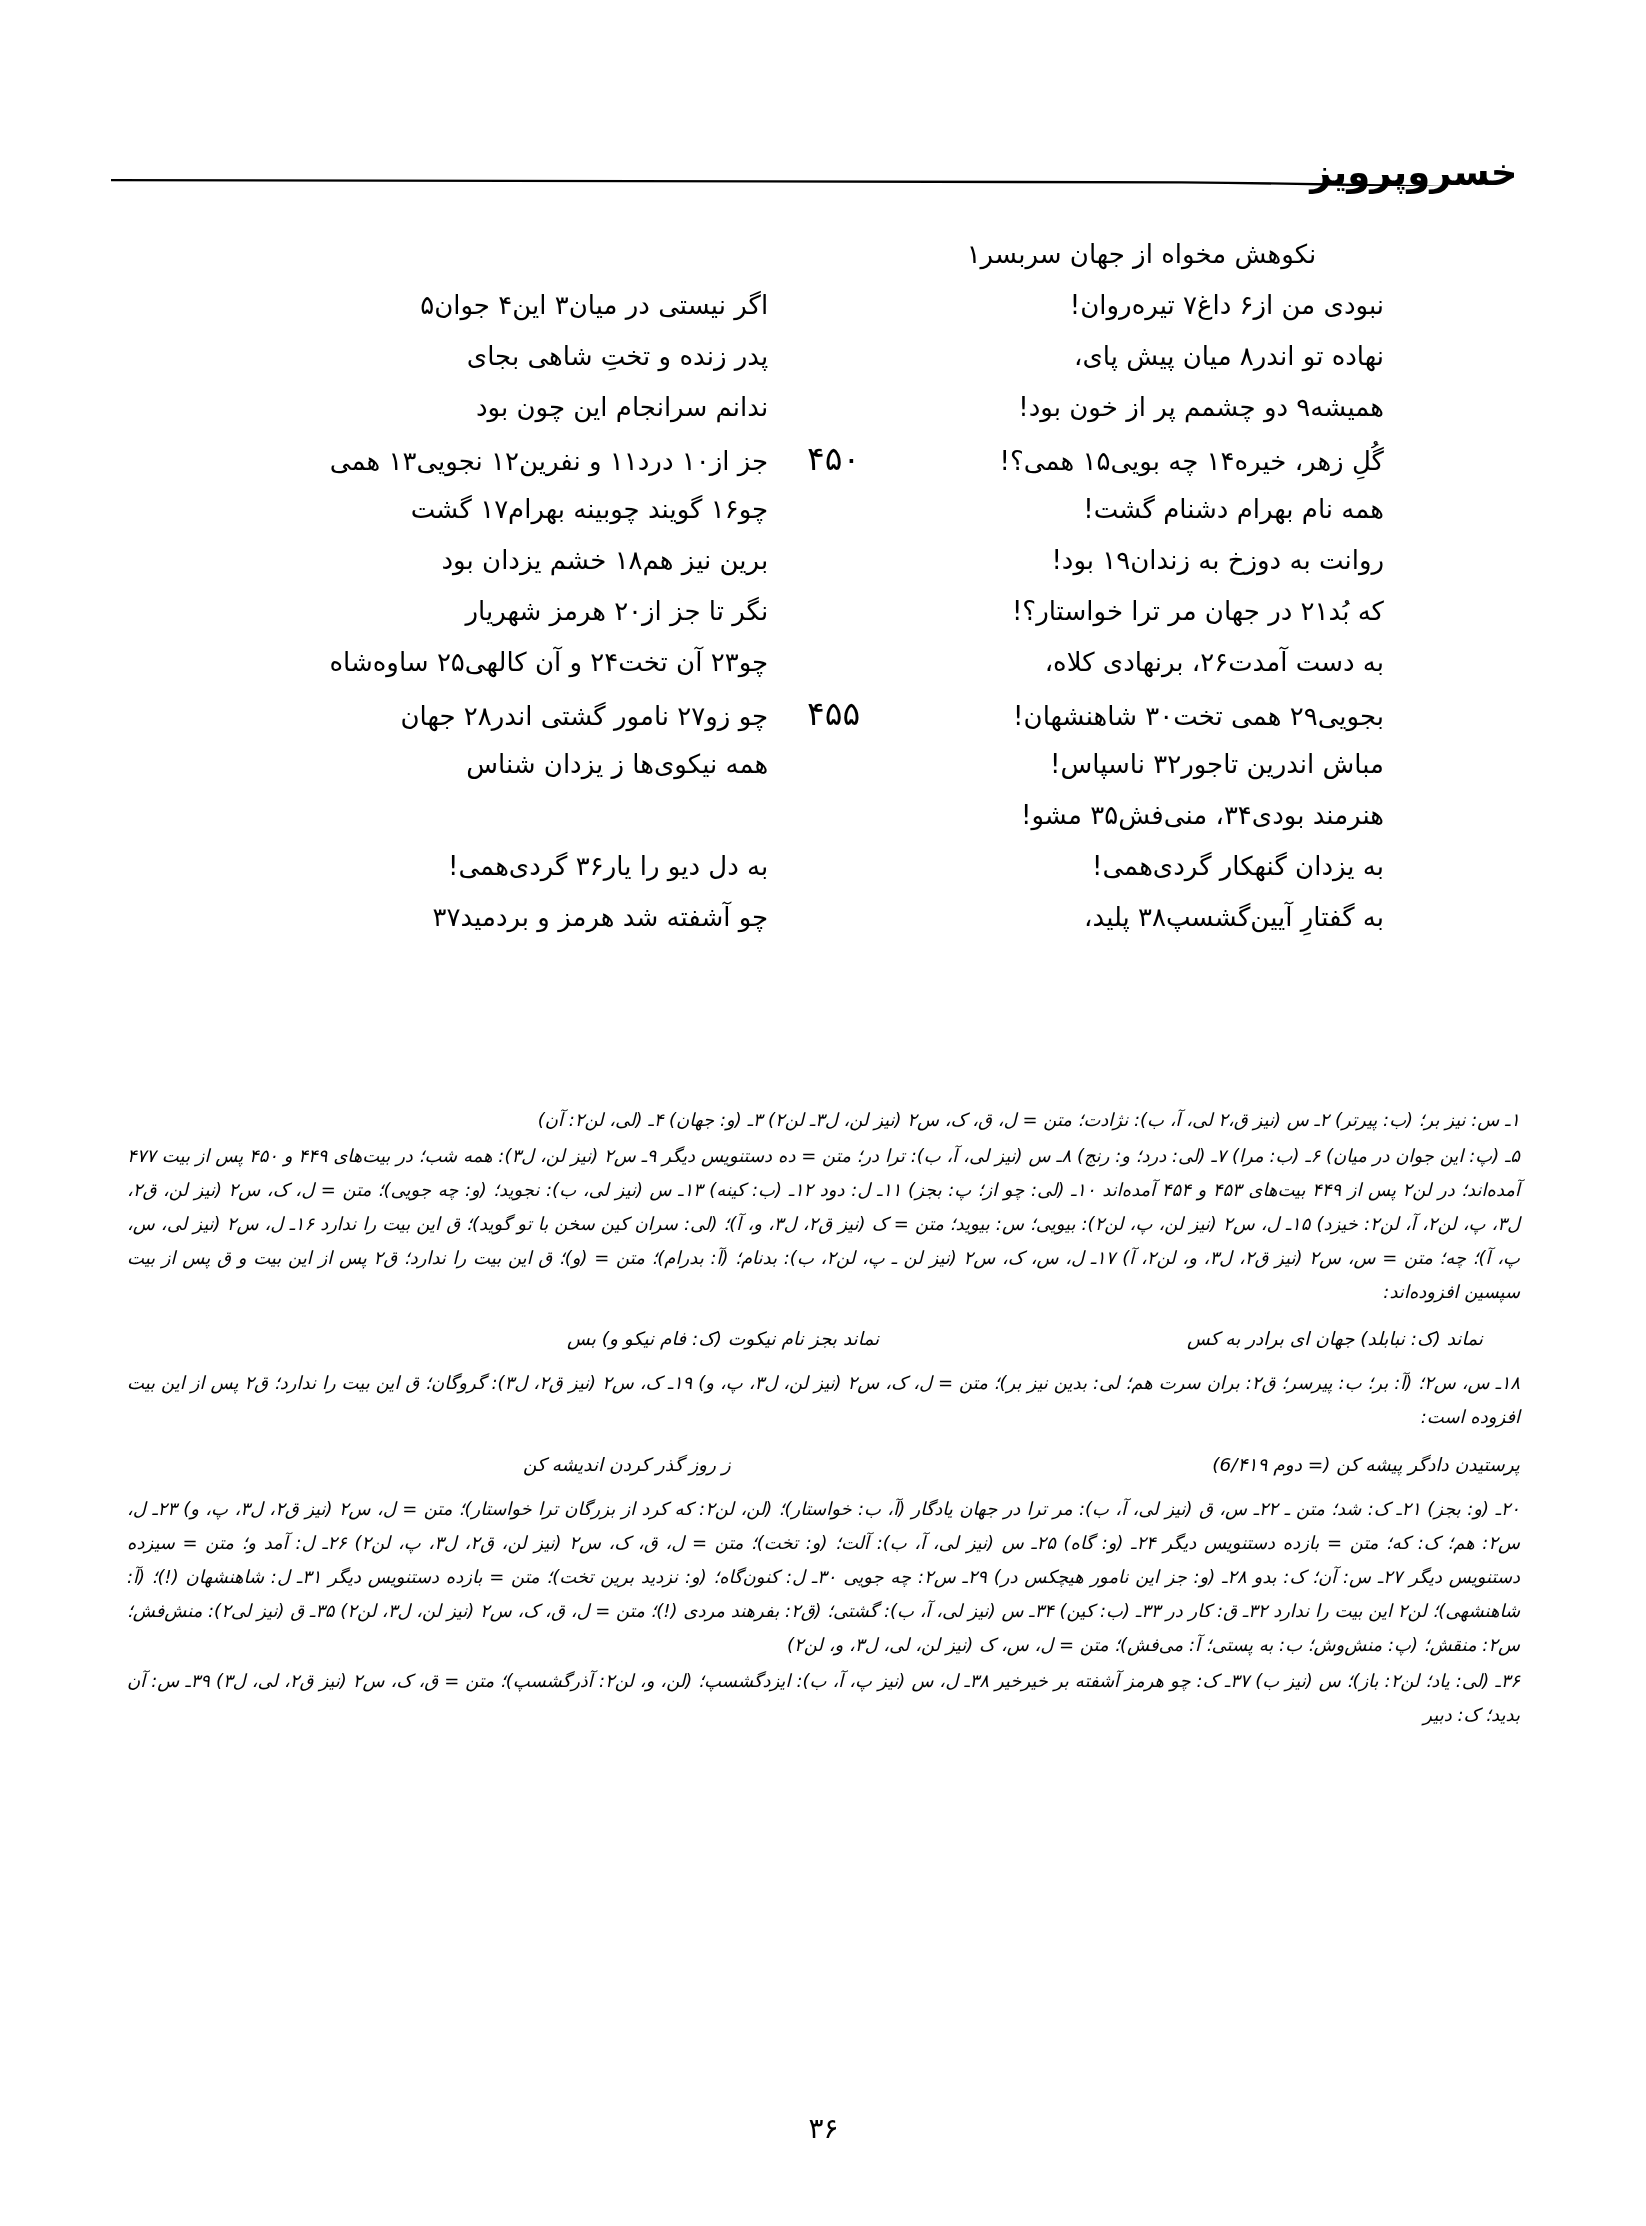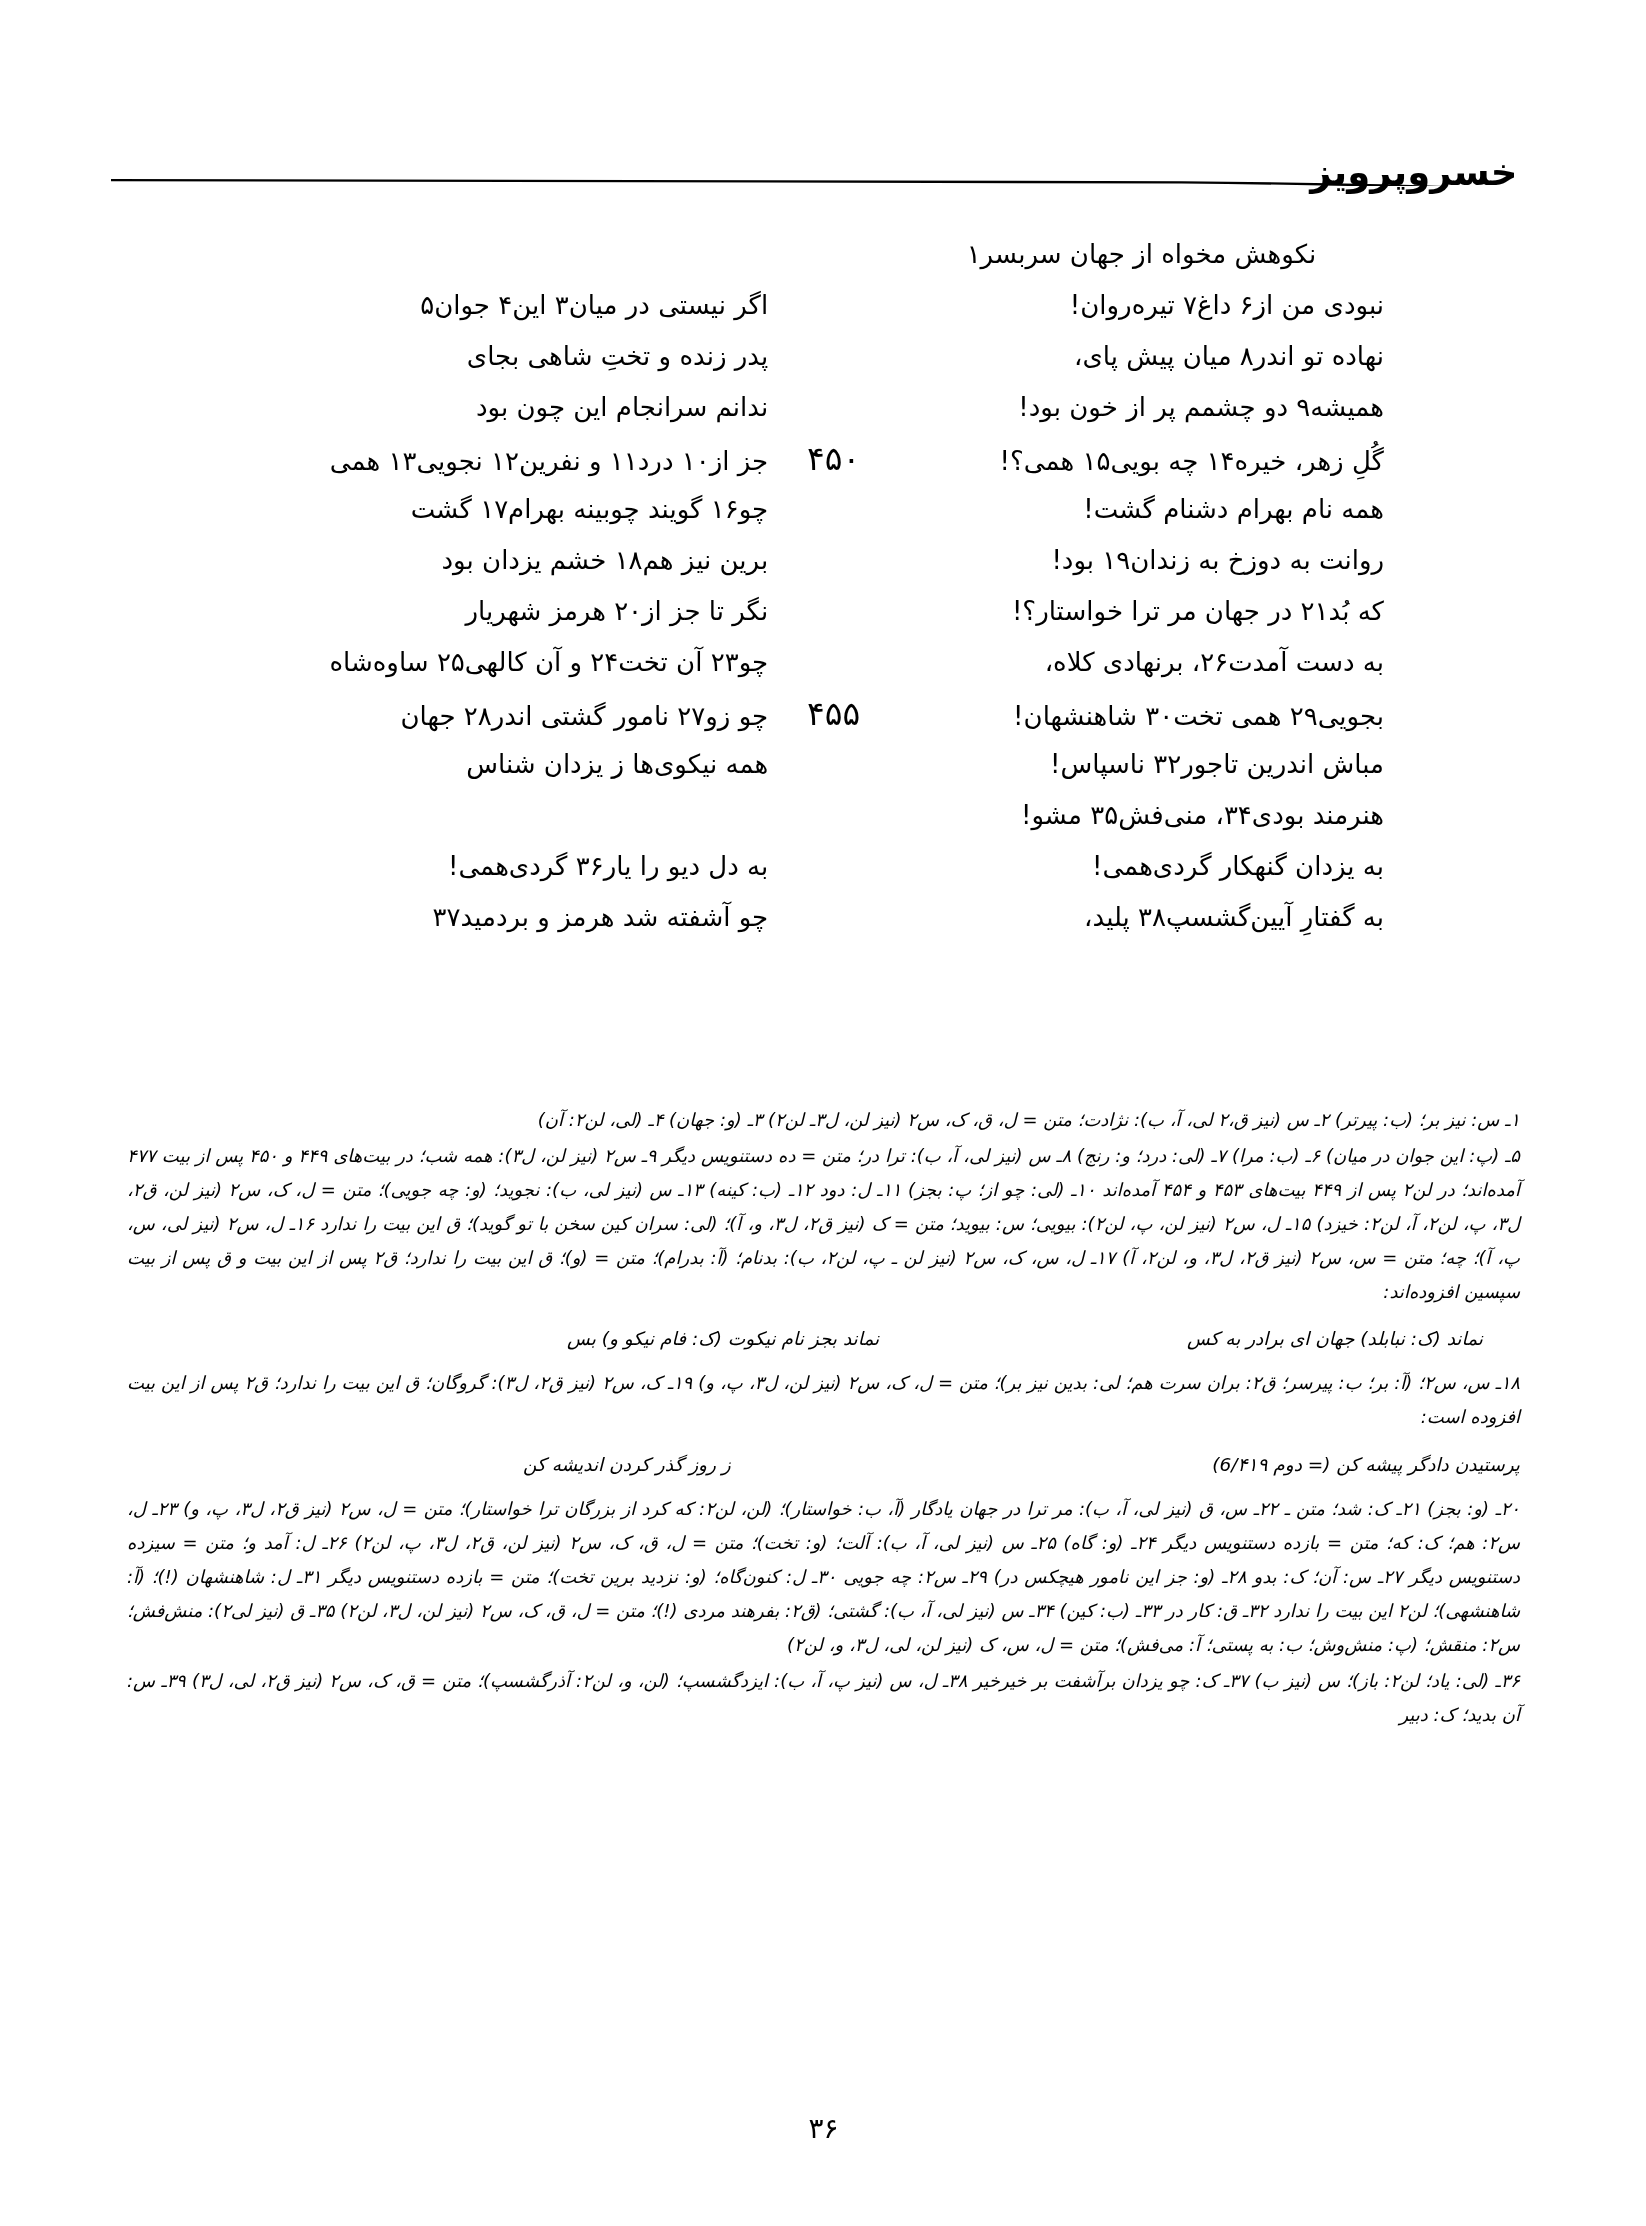--- a/index.html
+++ b/index.html
@@ -247,20 +247,20 @@
 
     <p class="app-para">۱۸ـ س، س۲؛ (آ: بر؛ ب: پیرسر؛ ق۲: بران سرت هم؛ لی: بدین نیز بر)؛ متن = ل، ک، س۲ (نیز لن، ل۳، پ، و)    ۱۹ـ ک، س۲ (نیز ق۲، ل۳): گروگان؛ ق این بیت را ندارد؛ ق۲ پس از این بیت افزوده است:</p>
 
     <div class="inset-couplet">
       <div class="ih second">پرستیدن دادگر پیشه کن (= دوم 6/۴۱۹)</div>
       <div class="ih">ز روز گذر کردن اندیشه کن</div>
     </div>
 
     <p class="app-para">۲۰ـ (و: بجز)    ۲۱ـ ک: شد؛ متن ـ    ۲۲ـ س، ق (نیز لی، آ، ب): مر ترا در جهان یادگار (آ، ب: خواستار)؛ (لن، لن۲: که کرد از بزرگان ترا خواستار)؛ متن = ل، س۲ (نیز ق۲، ل۳، پ، و)    ۲۳ـ ل، س۲: هم؛ ک: که؛ متن = بازده دستنویس دیگر    ۲۴ـ (و: گاه)    ۲۵ـ س (نیز لی، آ، ب): آلت؛ (و: تخت)؛ متن = ل، ق، ک، س۲ (نیز لن، ق۲، ل۳، پ، لن۲)    ۲۶ـ ل: آمد و؛ متن = سیزده دستنویس دیگر    ۲۷ـ س: آن؛ ک: بدو    ۲۸ـ (و: جز این نامور هیچکس در)    ۲۹ـ س۲: چه جویی    ۳۰ـ ل: کنون‌گاه؛ (و: نزدید برین تخت)؛ متن = بازده دستنویس دیگر    ۳۱ـ ل: شاهنشهان (!)؛ (آ: شاهنشهی)؛ لن۲ این بیت را ندارد    ۳۲ـ ق: کار در    ۳۳ـ (ب: کین)    ۳۴ـ س (نیز لی، آ، ب): گشتی؛ (ق۲: بفرهند مردی (!)؛ متن = ل، ق، ک، س۲ (نیز لن، ل۳، لن۲)    ۳۵ـ ق (نیز لی۲): منش‌فش؛ س۲: منقش؛ (پ: منش‌وش؛ ب: به پستی؛ آ: می‌فش)؛ متن = ل، س، ک (نیز لن، لی، ل۳، و، لن۲)</p>
 
-    <p class="app-para">۳۶ـ (لی: یاد؛ لن۲: باز)؛ س (نیز ب)    ۳۷ـ ک: چو یزدان برآشفت بر خیرخیر    ۳۸ـ ل، س (نیز پ، آ، ب): ایزدگشسپ؛ (لن، و، لن۲: آذرگشسپ)؛ متن = ق، ک، س۲ (نیز ق۲، لی، ل۳)    ۳۹ـ س: آن بدید؛ ک: دبیر</p>
+    <p class="app-para">۳۶ـ (لی: یاد؛ لن۲: باز)؛ س (نیز ب)    ۳۷ـ ک: چو هرمز آشفته بر خیرخیر    ۳۸ـ ل، س (نیز پ، آ، ب): ایزدگشسپ؛ (لن، و، لن۲: آذرگشسپ)؛ متن = ق، ک، س۲ (نیز ق۲، لی، ل۳)    ۳۹ـ س: آن بدید؛ ک: دبیر</p>
 
   </div>
 
   <div class="folio">۳۶</div>
 
 </div>
 
 
 </body></html>

